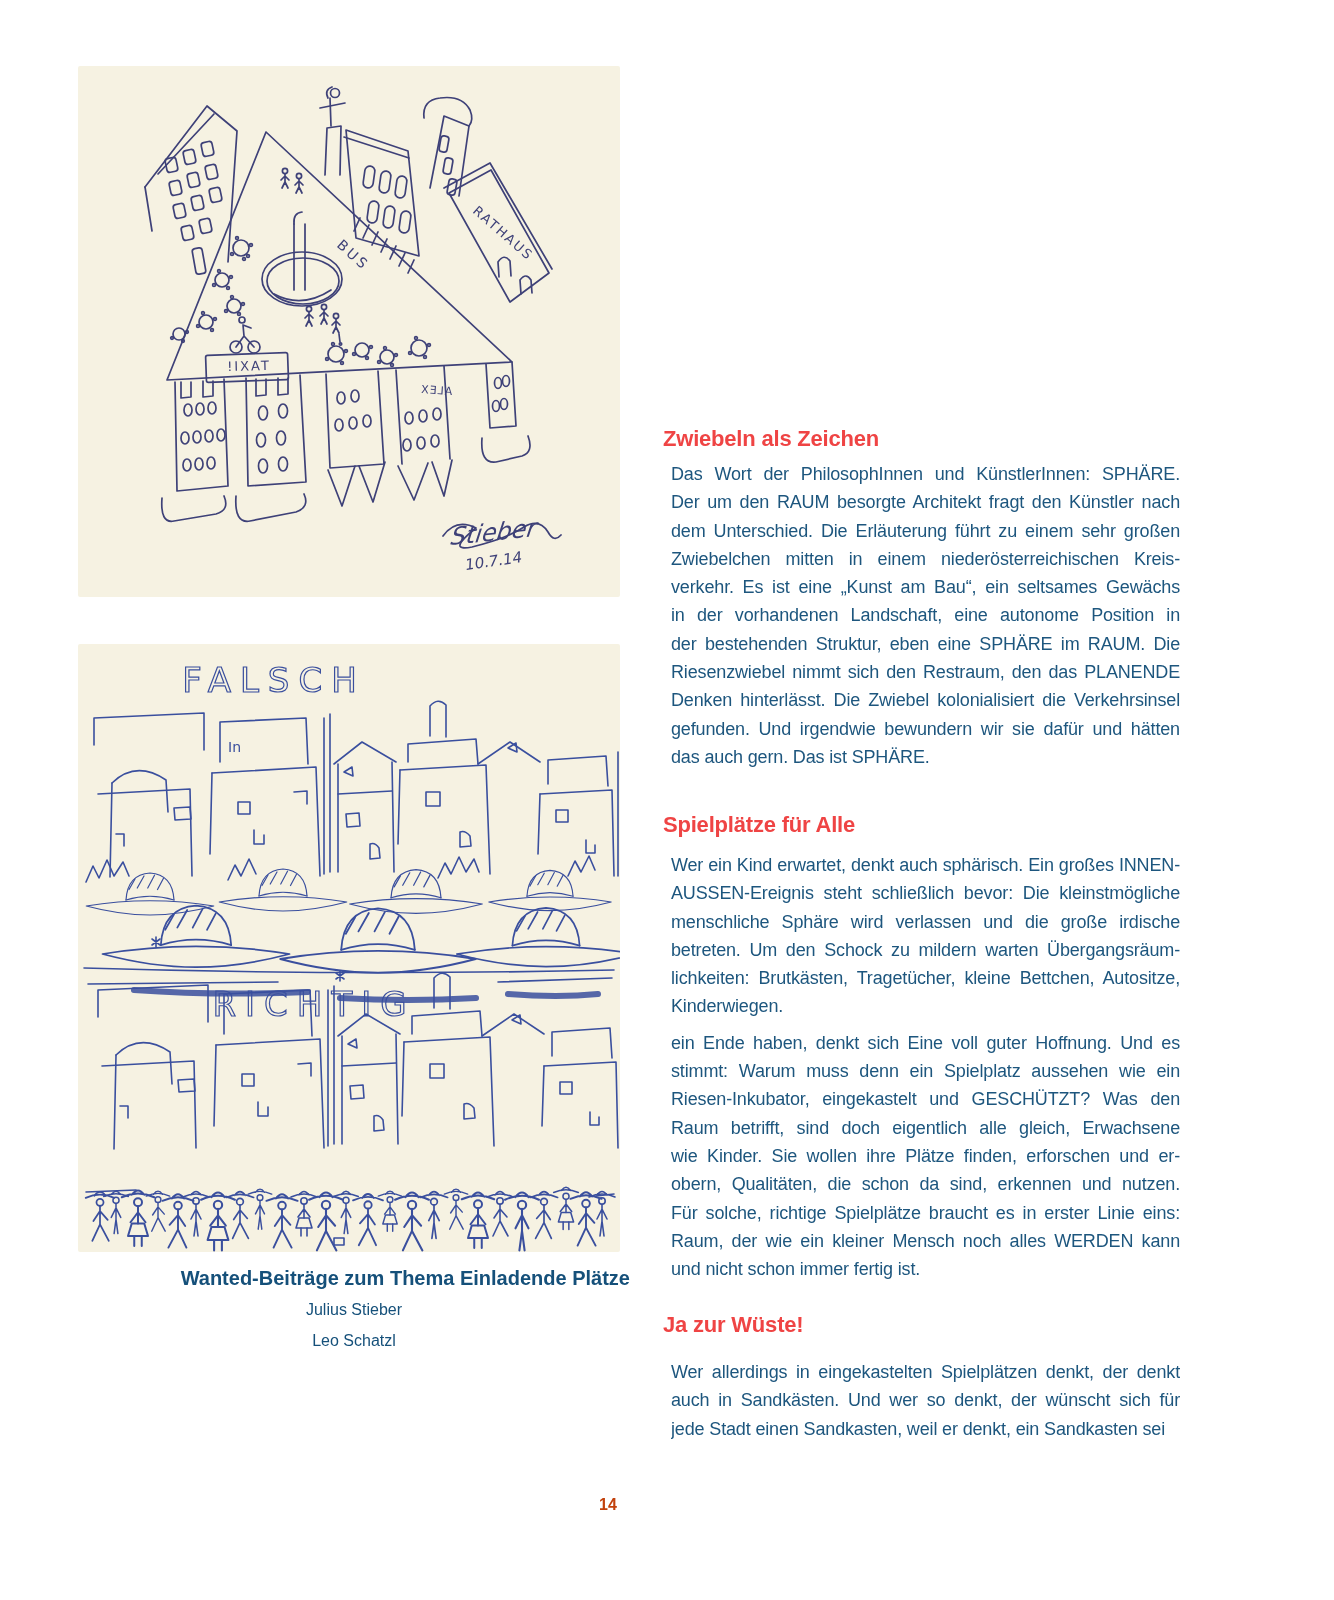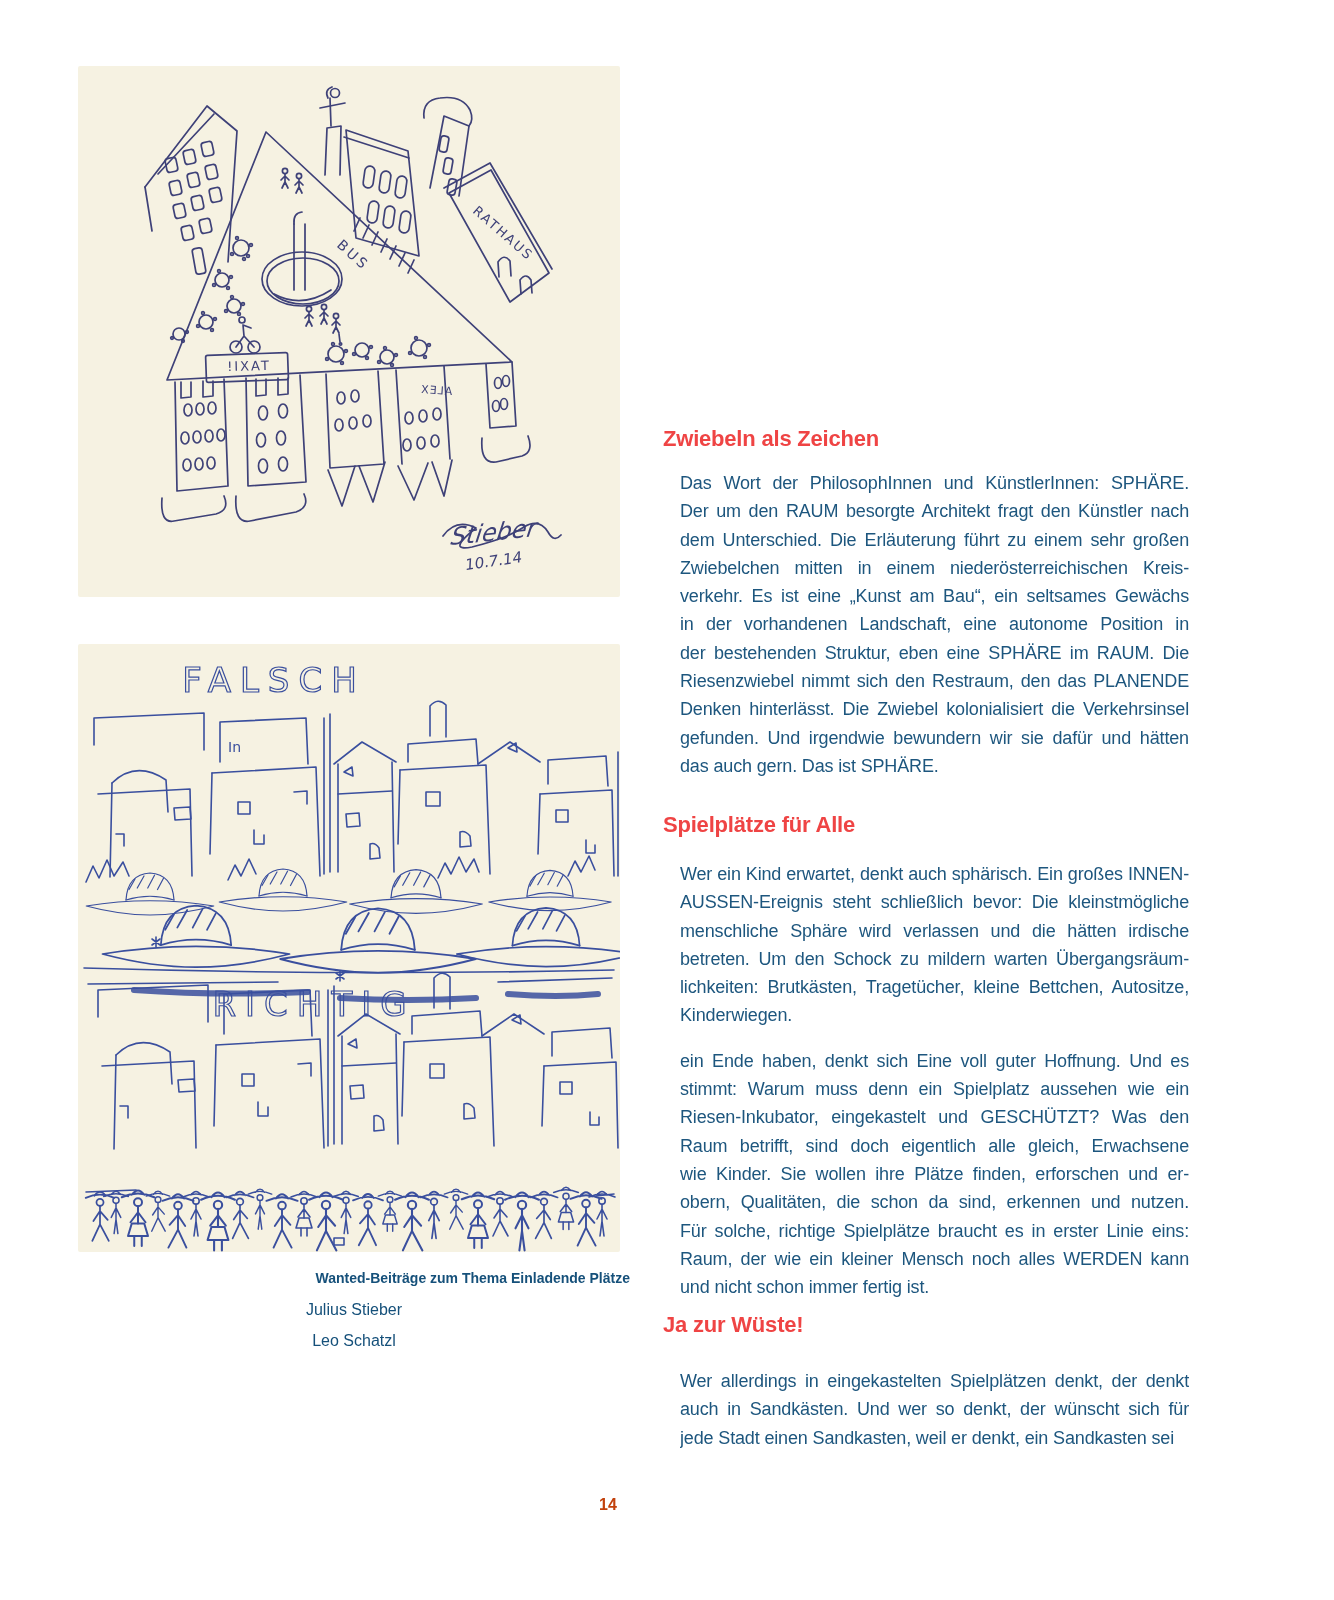--- a/index.html
+++ b/index.html
@@ -10,32 +10,32 @@
   }
   .panel{position:absolute;left:78px;background:#f6f2e2;border-radius:2px;}
   .panel1{top:66px;width:542px;height:531px;}
   .panel2{top:632px;width:542px;height:608px;margin-top:12px;}
   .panel svg{display:block;width:100%;height:100%;}
   .heading{
     position:absolute;left:663px;width:509px;
     font-size:22px;font-weight:bold;color:#ef4444;letter-spacing:-0.2px;
   }
   .body-block{position:absolute;left:663px;width:509px;}
-  .para{margin:17px;padding:0;}
+  .para{margin:8px;padding:0;}
   .line{
     font-size:18px;line-height:28.3px;letter-spacing:-0.15px;color:#1d567e;
     text-align:justify;text-align-last:justify;white-space:nowrap;
     width:509px;overflow:hidden;
   }
   .line.last{text-align-last:left;}
 
   .caption{
     position:absolute;left:78px;top:1263px;width:552px;text-align:right;color:#15507a;
   }
-  .caption .cap-title{font-size:14px;font-weight:bold;line-height:31px;}
+  .caption .cap-title{font-size:20px;font-weight:bold;line-height:31px;}
   .caption .cap-author{font-size:16px;line-height:31px;text-align:center;}
 
   .pagenum{
     position:absolute;left:558px;top:1496px;width:100px;text-align:center;
     font-size:16px;font-weight:bold;color:#c2410c;
   }
 
   .ink1{stroke:#3e4178;fill:none;stroke-width:1.7;stroke-linecap:round;stroke-linejoin:round;}
   .ink2{stroke:#3a4f9e;fill:none;stroke-width:1.6;stroke-linecap:round;stroke-linejoin:round;}
   .handtext{font-family:"DejaVu Sans",sans-serif;}
@@ -412,21 +412,21 @@
         <div class="line">gefunden. Und irgendwie bewundern wir sie dafür und hätten</div>
         <div class="line last">das auch gern. Das ist SPHÄRE.</div>
       </div>
     </div>
 
   <div class="heading" style="top:812px">Spielplätze für Alle</div>
   <div class="body-block" style="top:843px">
       <div class="para">
         <div class="line">Wer ein Kind erwartet, denkt auch sphärisch. Ein großes INNEN-</div>
         <div class="line">AUSSEN-Ereignis steht schließlich bevor: Die kleinstmögliche</div>
-        <div class="line">menschliche Sphäre wird verlassen und die hätten irdische</div>
+        <div class="line">menschliche Sphäre wird verlassen und die große irdische</div>
         <div class="line">betreten. Um den Schock zu mildern warten Übergangsräum-</div>
         <div class="line">lichkeiten: Brutkästen, Tragetücher, kleine Bettchen, Autositze,</div>
         <div class="line last">Kinderwiegen.</div>
       </div>
       <div class="para">
         <div class="line">ein Ende haben, denkt sich Eine voll guter Hoffnung. Und es</div>
         <div class="line">stimmt: Warum muss denn ein Spielplatz aussehen wie ein</div>
         <div class="line">Riesen-Inkubator, eingekastelt und GESCHÜTZT? Was den</div>
         <div class="line">Raum betrifft, sind doch eigentlich alle gleich, Erwachsene</div>
         <div class="line">wie Kinder. Sie wollen ihre Plätze finden, erforschen und er-</div>

